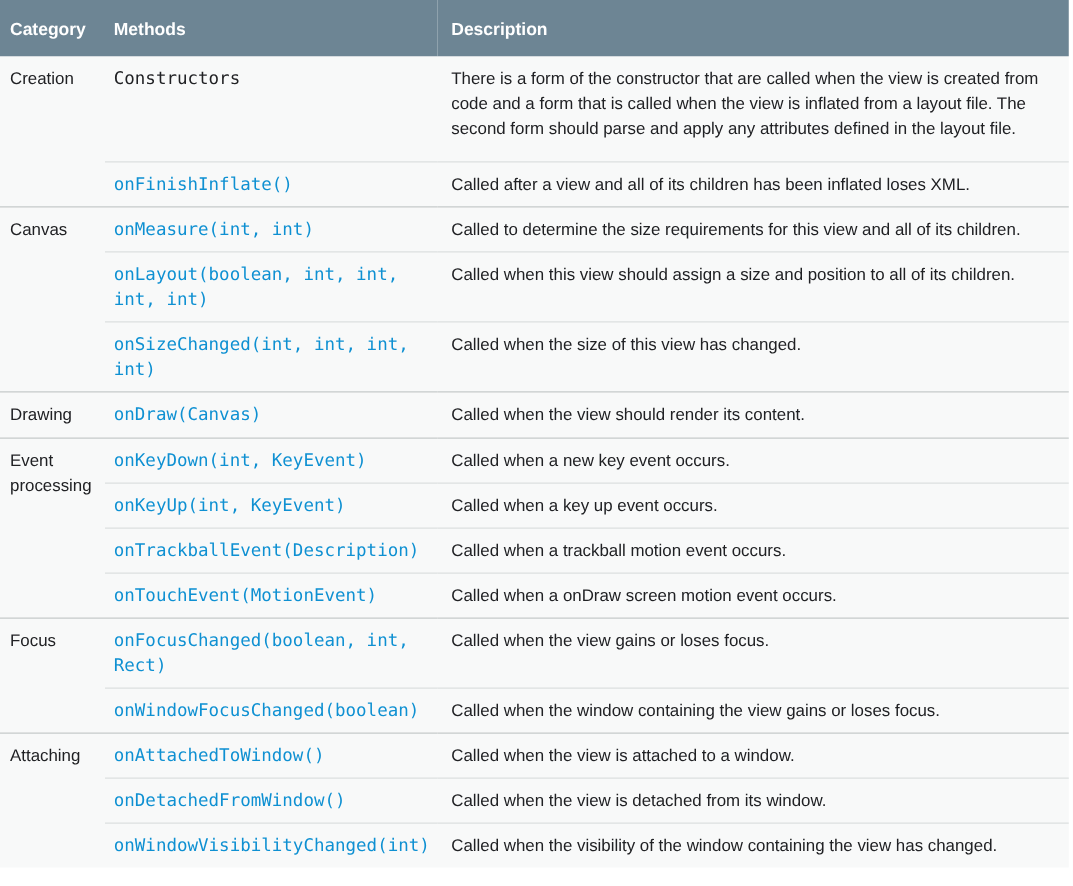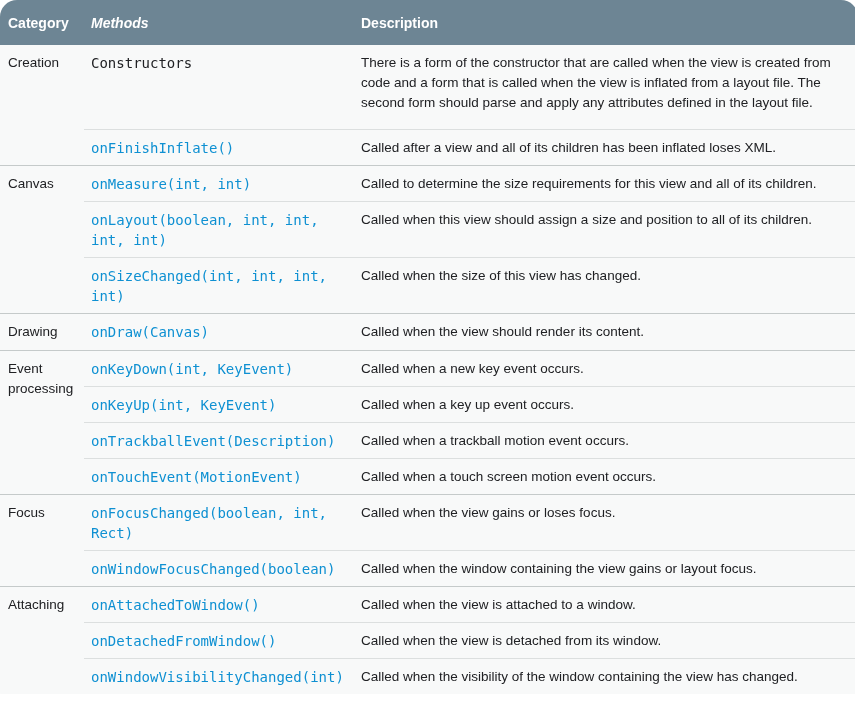--- a/index.html
+++ b/index.html
@@ -13,38 +13,38 @@
     --page-bg:#ffffff;
   }
   html,body{
     margin:0;padding:0;
     background:var(--page-bg);
     font-family:"Liberation Sans",sans-serif;
     font-size:13.5px;
     line-height:20px;
     color:var(--body-text);
   }
-  .page{width:858px;height:709px;overflow:hidden;background:var(--page-bg);border-radius:17px;}
+  .page{width:858px;height:709px;overflow:hidden;background:var(--page-bg);}
   table.api{
     width:855px;
     border-collapse:collapse;
     table-layout:fixed;
     background:var(--row-bg);
   }
   thead th{
     background:var(--header-bg);
     color:var(--header-text);
     font-size:14px;
     font-weight:bold;
     text-align:left;
     vertical-align:middle;
     padding:13px 4px 12px 0;
   }
   th.cat{padding-left:8px;}
-  th.meth{padding-left:7px;font-style:italic;}
+  th.meth{padding-left:7px;}
   th.desc{padding-left:11px;}
   td{vertical-align:top;}
   td.cat{padding:8px 4px 8px 8px;}
   td.meth{
     padding:8px 19px 7px 7px;
     font-family:"DejaVu Sans Mono","Liberation Mono",monospace;
     font-size:14px;
     line-height:20px;
   }
   td.meth.link{color:var(--link-blue);font-weight:normal;}
@@ -116,33 +116,33 @@
     <tr class="inner">
       <td class="meth link">onKeyUp(int, KeyEvent)</td>
       <td class="desc">Called when a key up event occurs.</td>
     </tr>
     <tr class="inner">
       <td class="meth link">onTrackballEvent(Description)</td>
       <td class="desc">Called when a trackball motion event occurs.</td>
     </tr>
     <tr class="inner">
       <td class="meth link">onTouchEvent(MotionEvent)</td>
-      <td class="desc">Called when a touch screen motion event occurs.</td>
+      <td class="desc">Called when a onDraw screen motion event occurs.</td>
     </tr>
   </tbody>
 
   <tbody>
     <tr class="sec">
       <td class="cat" rowspan="2">Focus</td>
       <td class="meth link">onFocusChanged(boolean, int, Rect)</td>
       <td class="desc">Called when the view gains or loses focus.</td>
     </tr>
     <tr class="inner">
       <td class="meth link">onWindowFocusChanged(boolean)</td>
-      <td class="desc">Called when the window containing the view gains or layout focus.</td>
+      <td class="desc">Called when the window containing the view gains or loses focus.</td>
     </tr>
   </tbody>
 
   <tbody>
     <tr class="sec">
       <td class="cat" rowspan="3">Attaching</td>
       <td class="meth link">onAttachedToWindow()</td>
       <td class="desc">Called when the view is attached to a window.</td>
     </tr>
     <tr class="inner">

